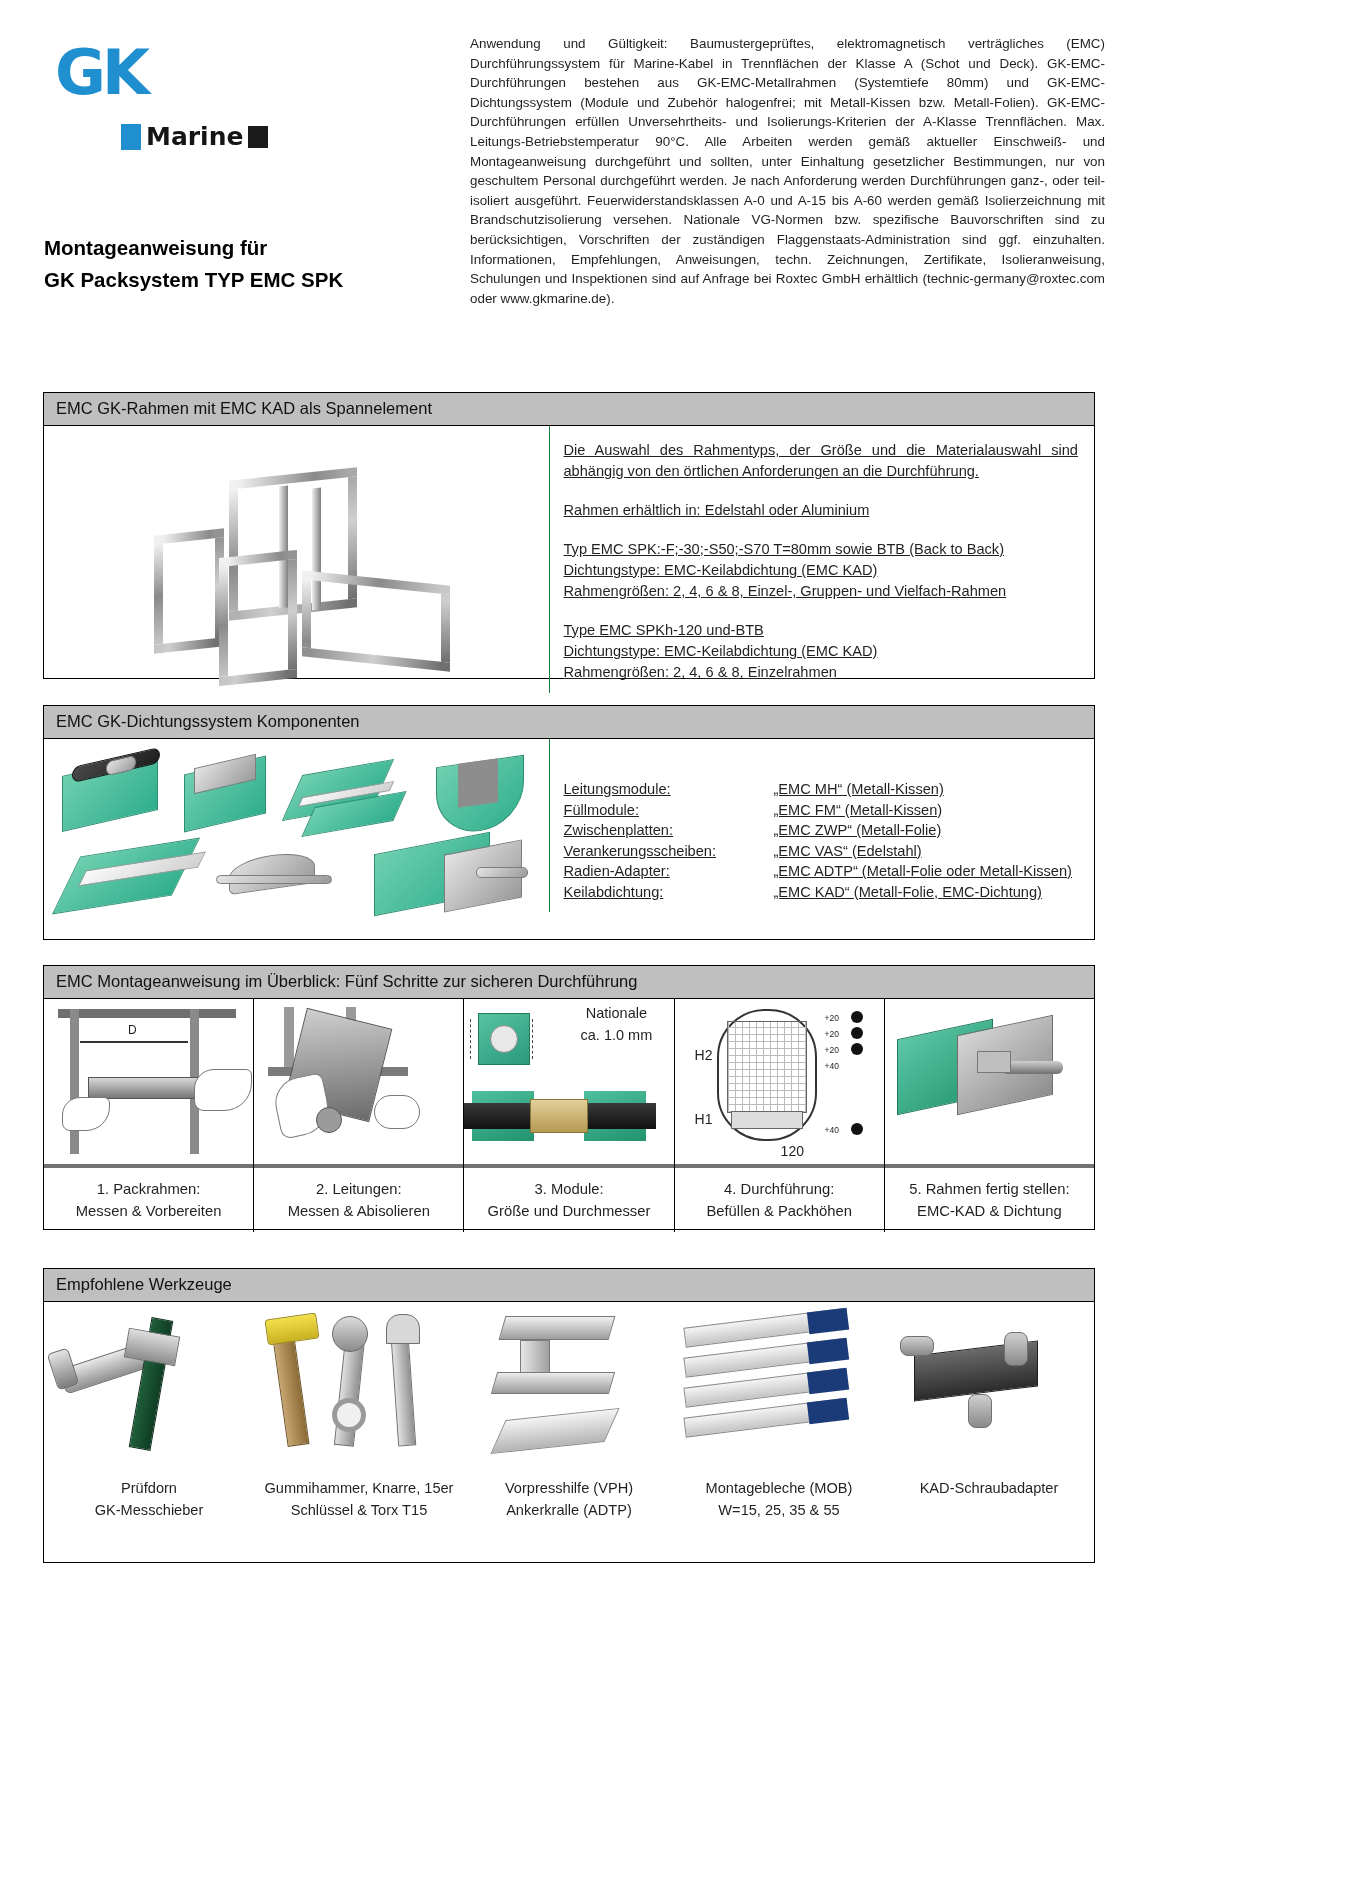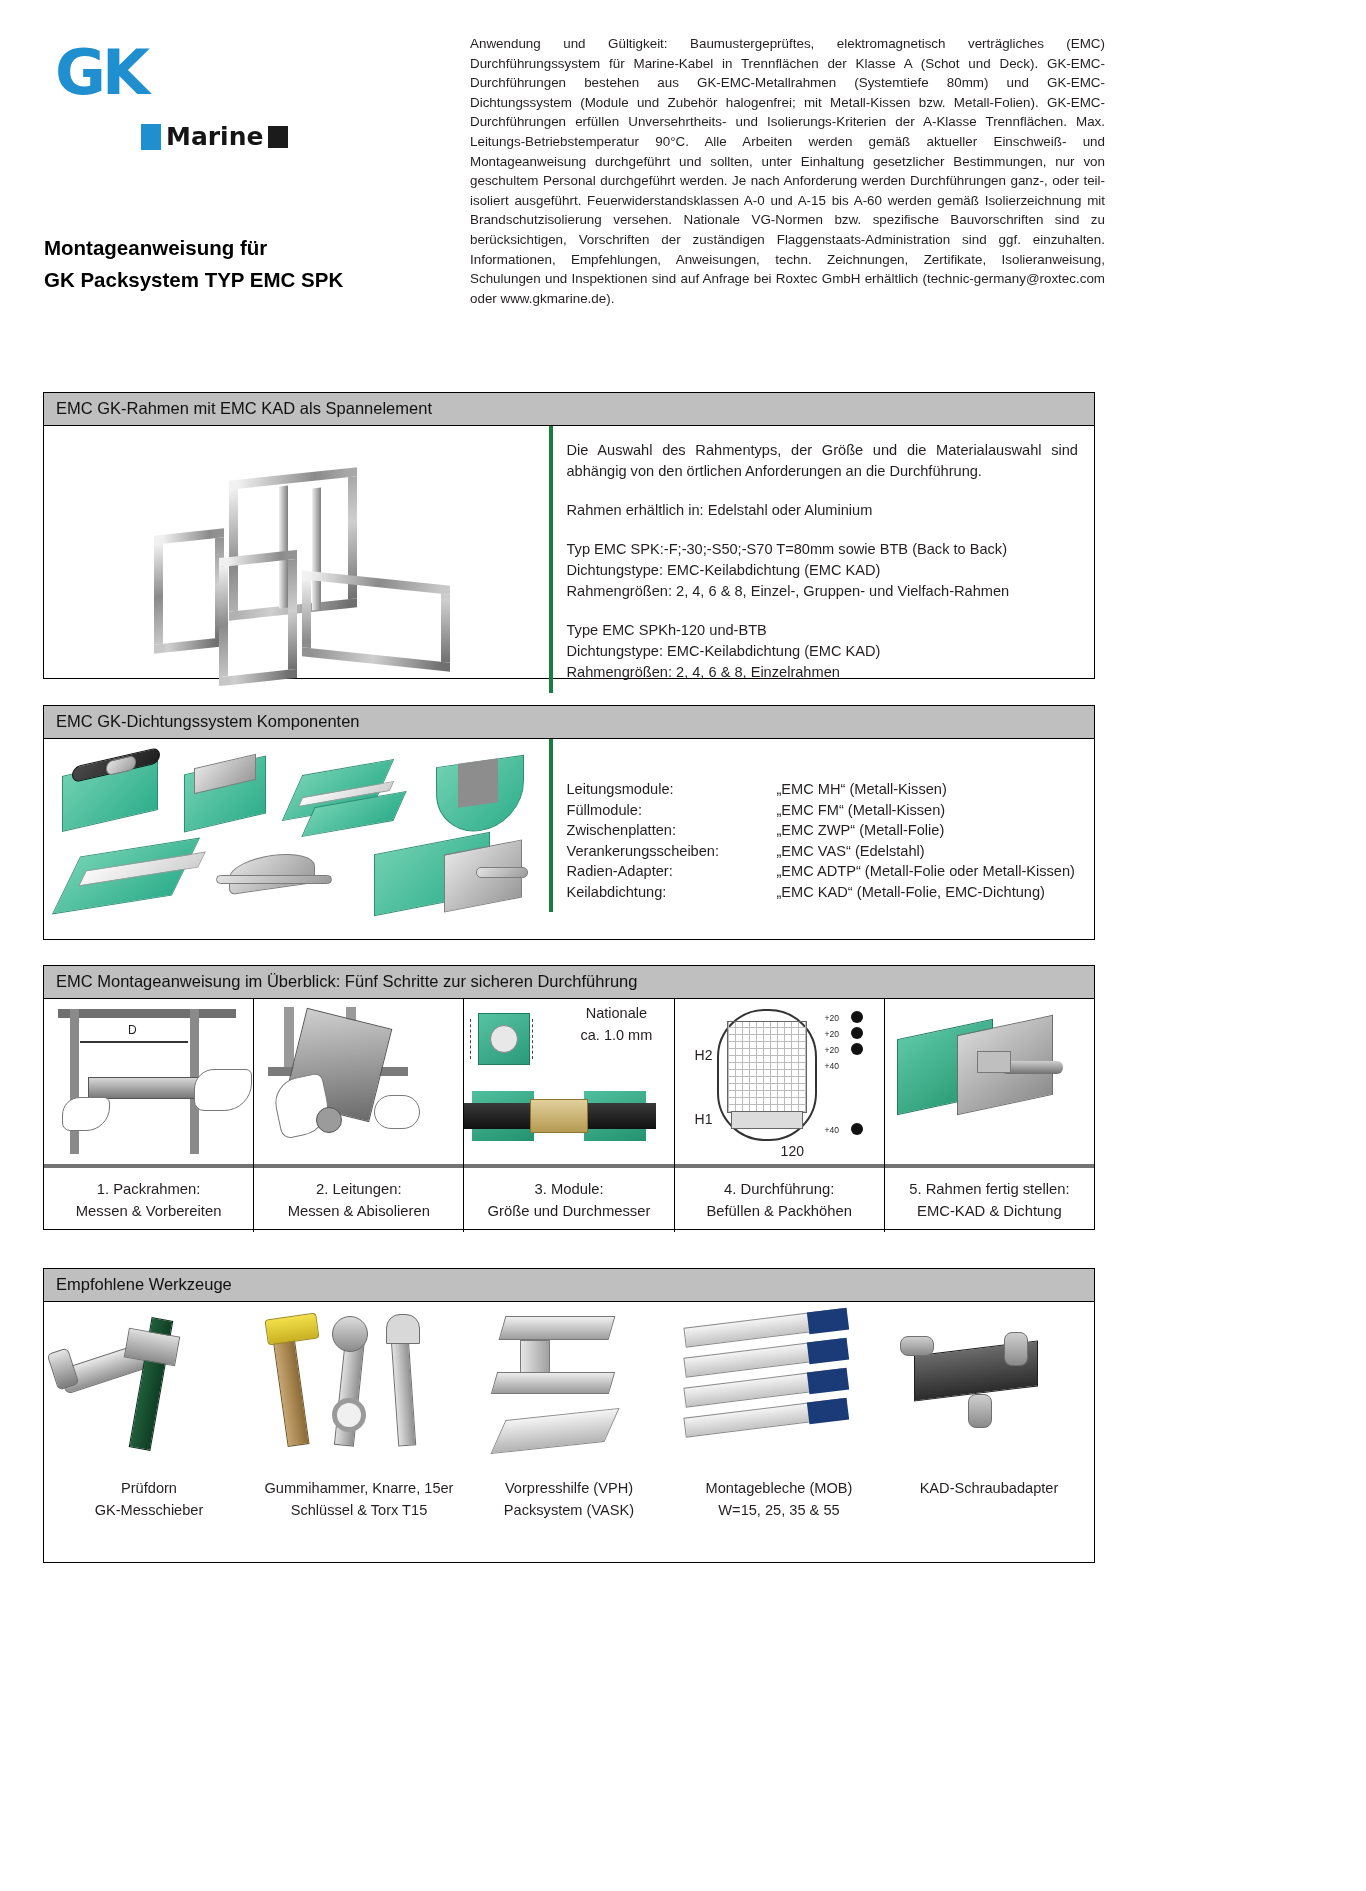--- a/index.html
+++ b/index.html
@@ -12,42 +12,42 @@
     position:relative;
     overflow:hidden;
   }
 
   
   .header { position:absolute; left:0; top:0; width:1366px; height:330px; }
 
   .logo-wrap { position:absolute; left:55px; top:30px; width:230px; height:115px; }
   .logo-gk { font-size:62px; line-height:86px; font-weight:bold; color:#1f8fcf;
              letter-spacing:-4px; font-family:"DejaVu Sans", sans-serif; }
-  .logo-sub { position:absolute; left:86px; top:92px; display:flex; align-items:center; gap:5px; }
+  .logo-sub { position:absolute; left:66px; top:92px; display:flex; align-items:center; gap:5px; }
   .logo-blue-sq { width:20px; height:26px; background:#1f8fcf; display:inline-block; }
   .logo-marine { font-size:25px; font-weight:bold; color:#151515; letter-spacing:0px;
                  font-family:"DejaVu Sans", sans-serif; }
   .logo-dark-sq { width:20px; height:22px; background:#1b1b1b; display:inline-block; }
 
   .doc-title { position:absolute; left:44px; top:232px; width:400px;
                font-size:20.5px; font-weight:bold; line-height:32px; color:#000; }
 
   .intro { position:absolute; left:470px; top:34px; width:635px;
            font-size:13.4px; line-height:19.6px; text-align:justify; color:#231f20; }
   .intro b { font-weight:normal; }
   .intro p { margin:0; }
 
   
   .section { position:absolute; border:1px solid #000; background:#fff; }
   .sec-head { background:#bfbfbf; border-bottom:1px solid #000;
               font-size:16.5px; padding:6px 12px 7px 12px; color:#111; }
   .sec-body { display:flex; }
   .sec-left { position:relative; }
-  .sec-right { border-left:4px solid #15803d; padding:14px 16px 10px 14px;
-               font-size:14.6px; line-height:21px; color:#231f20; }
+  .sec-right { border-left:1px solid #15803d; padding:14px 16px 10px 14px;
+               font-size:14.6px; line-height:21px; color:#231f20;text-decoration:underline; }
   .sec-right .blk { margin-bottom:18px; }
   .sec-right .blk:last-child { margin-bottom:0; }
   .justified { text-align:justify; }
 
   
   #sec1 { left:43px; top:392px; width:1052px; height:287px; }
   #sec1 .sec-left { width:505px; }
   #sec1 .sec-right { width:546px; }
 
   
@@ -344,21 +344,21 @@
 
     <div class="tool">
       <div class="tool-img">
         <div style="position:absolute;left:38px;top:14px;width:110px;height:24px;background:linear-gradient(180deg,#f0f0f0,#9e9e9e);border:1px solid #777;transform:skewX(-16deg);"></div>
         <div style="position:absolute;left:56px;top:38px;width:30px;height:34px;background:linear-gradient(90deg,#e6e6e6,#a0a0a0);border:1px solid #7a7a7a;"></div>
         <div style="position:absolute;left:30px;top:70px;width:118px;height:22px;background:linear-gradient(180deg,#ececec,#9a9a9a);border:1px solid #777;transform:skewX(-16deg);"></div>
         <div style="position:absolute;left:34px;top:112px;width:114px;height:34px;background:linear-gradient(180deg,#f4f4f4,#b4b4b4);border:1px solid #8a8a8a;transform:skew(-24deg,-6deg);"></div>
       </div>
       <div class="tool-cap">
         <div>Vorpresshilfe (VPH)</div>
-        <div>Packsystem (VASK)</div>
+        <div>Ankerkralle (ADTP)</div>
       </div>
     </div>
 
     <div class="tool">
       <div class="tool-img">
         <div style="position:absolute;left:10px;top:16px;width:160px;height:20px;background:linear-gradient(180deg,#f4f4f4,#c4c4c4);border:1px solid #8c8c8c;transform:rotate(-7deg);"></div>
         <div style="position:absolute;left:134px;top:8px;width:40px;height:22px;background:#1b3a78;transform:rotate(-7deg);"></div>
         <div style="position:absolute;left:10px;top:46px;width:160px;height:20px;background:linear-gradient(180deg,#f4f4f4,#c4c4c4);border:1px solid #8c8c8c;transform:rotate(-7deg);"></div>
         <div style="position:absolute;left:134px;top:38px;width:40px;height:22px;background:#1b3a78;transform:rotate(-7deg);"></div>
         <div style="position:absolute;left:10px;top:76px;width:160px;height:20px;background:linear-gradient(180deg,#f4f4f4,#c4c4c4);border:1px solid #8c8c8c;transform:rotate(-7deg);"></div>

